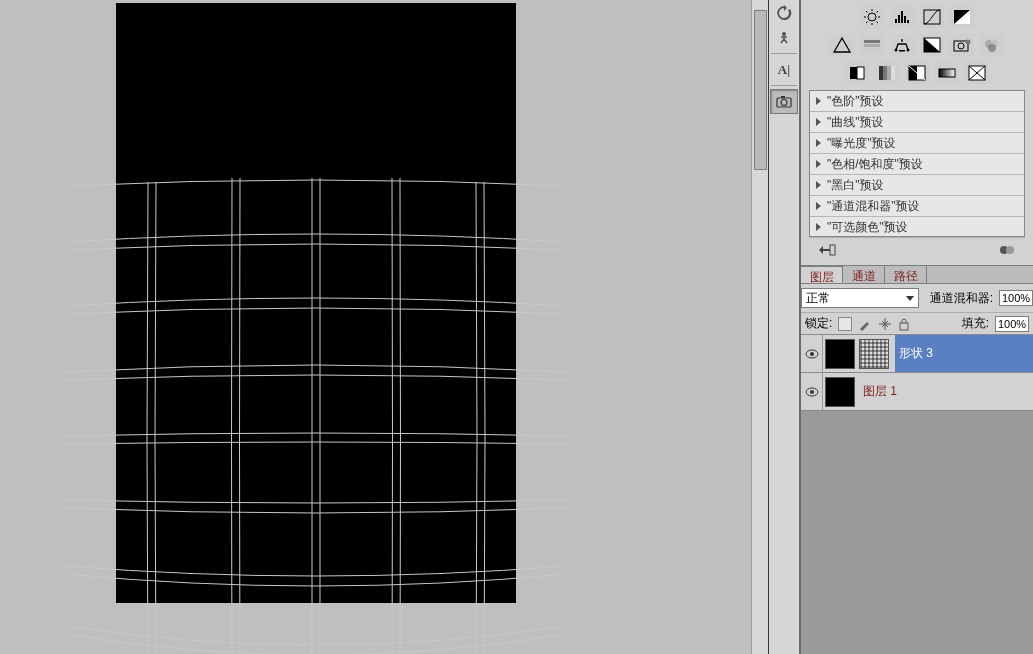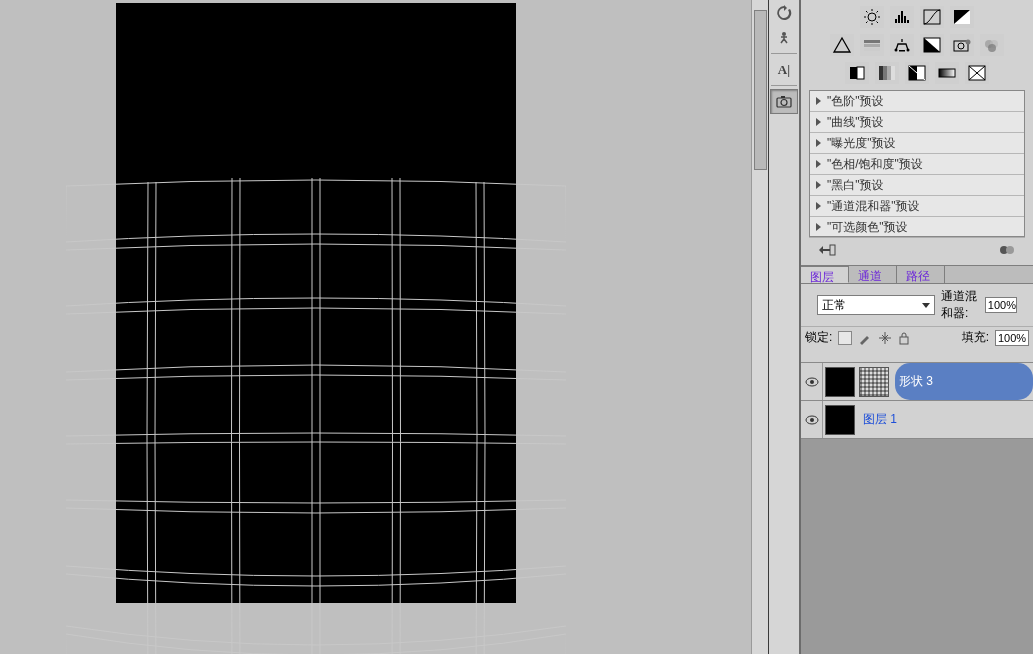--- a/index.html
+++ b/index.html
@@ -135,36 +135,36 @@
 
   
   .tabs {
     display: flex;
     background: #bcbcbc;
     border-bottom: 1px solid #7e7e7e;
     height: 18px;
     font-size: 12px;
   }
   .tab {
-    padding: 2px 14px 0 9px;
+    padding: 2px 8px 0 9px;
     background: #bcbcbc;
-    color: #6d28d9;
+    color: #7f1d1d;
     border-right: 1px solid #7e7e7e;
   }
   .tab.active {
     background: #d2d2d2;
     border-top: 1px solid #7e7e7e;
     border-bottom: 1px solid #d2d2d2;
     position: relative; top: 0;
   }
 
   .layer-opts {
     display: flex; align-items: center;
     background: #d2d2d2;
-    padding: 4px 16px;
+    padding: 4px 0;
     border-bottom: 1px solid #aeaeae;
     font-size: 12px;
     gap: 6px;
   }
   .blend-select {
     flex: 0 0 118px;
     height: 20px;
     background: #fff;
     border: 1px solid #7d7d7d;
     display: flex; align-items: center; justify-content: space-between;
@@ -176,21 +176,21 @@
   .num-field {
     width: 34px; height: 16px;
     background: #fff; border: 1px solid #7d7d7d;
     font-size: 11px; padding-left:2px;
     display:flex; align-items:center;
   }
 
   .lock-row {
     display: flex; align-items: center;
     background: #d2d2d2;
-    padding: 2px 4px 16px 4px;
+    padding: 2px 4px 2px 4px;
     border-bottom: 1px solid #8a8a8a;
     font-size: 12px;
     gap: 6px;
   }
   .lock-row .lockicon {
     width: 14px; height: 14px;
     border: 1px solid #888; background:#e7e7e7;
     display:flex;align-items:center;justify-content:center;
   }
 
@@ -227,24 +227,24 @@
     background: repeating-linear-gradient(90deg,#999 0 2px,#eee 2px 4px),
                 repeating-linear-gradient(0deg,#999 0 2px,#eee 2px 4px);
     background-blend-mode: multiply;
   }
   .namecell {
     flex: 1; height: 100%;
     display: flex; align-items: center;
     padding-left: 4px;
     font-size: 12px;
     font-style: italic;
-    color: #1d4ed8;
-    background: #d2d2d2;
-  }
-  .layer-row.sel .namecell { font-style: normal; border-radius: 15px; }
+    color: #7f1d1d;
+    background: #d2d2d2;
+  }
+  .layer-row.sel .namecell { font-style: normal; }
 
 </style>
 </head>
 <body>
 
 <div class="canvas-wrap">
   <div class="artboard"></div>
 
   <svg class="warp-grid" viewBox="0 0 500 560">
 

